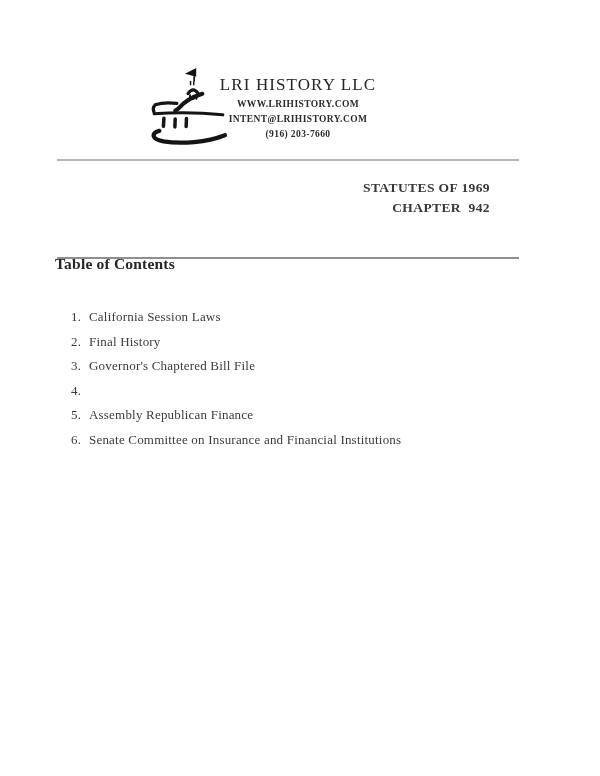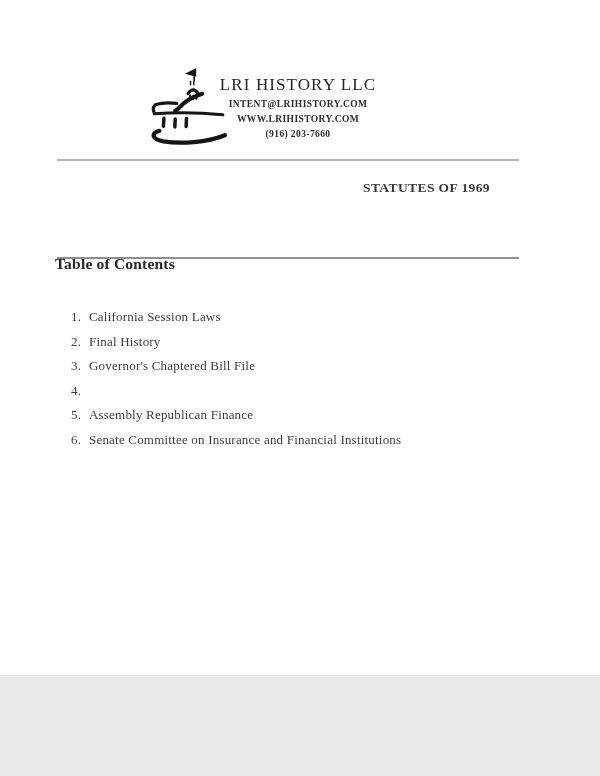--- a/index.html
+++ b/index.html
@@ -1,19 +1,19 @@
 <!DOCTYPE html>
 <html><head>
 <meta charset="utf-8">
 <style>
   html, body { margin: 0; padding: 0; background: #e9e9e9; }
   .page {
     position: relative;
     width: 600px;
-    height: 675px;
+    height: 776px;
     margin: 0 auto;
     background: #ffffff;
     font-family: "Liberation Serif", serif;
     color: #2f2f2f;
     overflow: hidden;
   }
 
   
   .logo {
     position: absolute;
@@ -126,29 +126,30 @@
 
     <path d="M16.5,53 L16,60.8" stroke-width="3.4"></path>
     <path d="M27.5,53.6 L27.2,61.4" stroke-width="3.4"></path>
     <path d="M38.5,53.2 L38.2,61" stroke-width="3.4"></path>
 
     <path d="M76,69.5 C58,76.5 34,78.2 16,75.6 Q7.5,74 6.5,70.3 Q6,66.8 12,65.2" stroke-width="4.2"></path>
   </svg>
 
   <div class="header-info">
     <div class="company">LRI HISTORY LLC</div>
+    <div class="contact">WWW.LRIHISTORY.COM</div>
     <div class="contact">INTENT@LRIHISTORY.COM</div>
-    <div class="contact">WWW.LRIHISTORY.COM</div>
     <div class="contact">(916) 203-7660</div>
   </div>
 
   <div class="rule rule-top"></div>
 
   <div class="ref-block">
     <div>STATUTES OF 1969</div>
+    <div>CHAPTER  942</div>
   </div>
 
   <div class="rule rule-bottom"></div>
 
   <h2 class="toc-title">Table of Contents</h2>
 
   <ol class="toc-list">
     <li class="toc-item">
       <span class="num">1.</span>
       <span class="label">California Session Laws</span>

